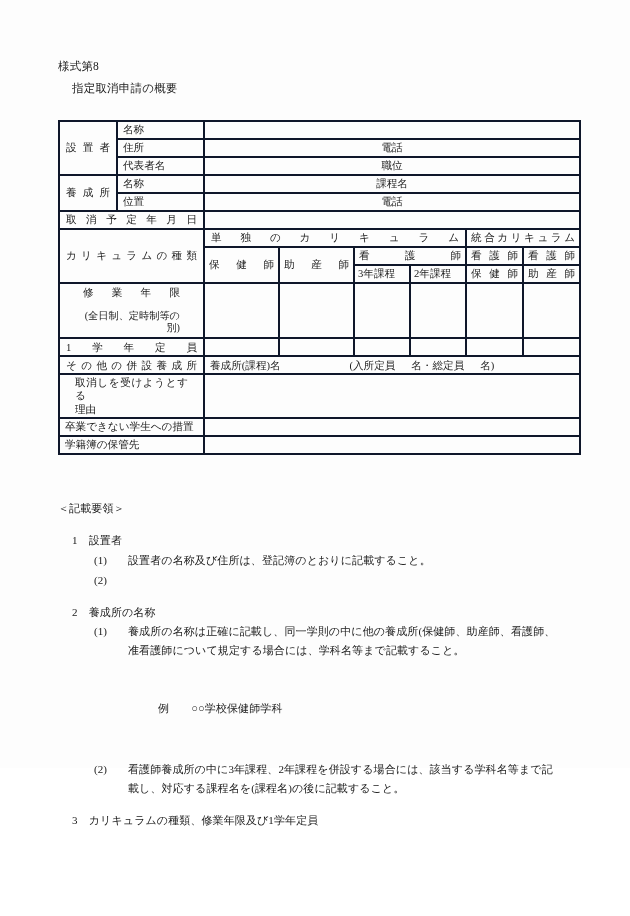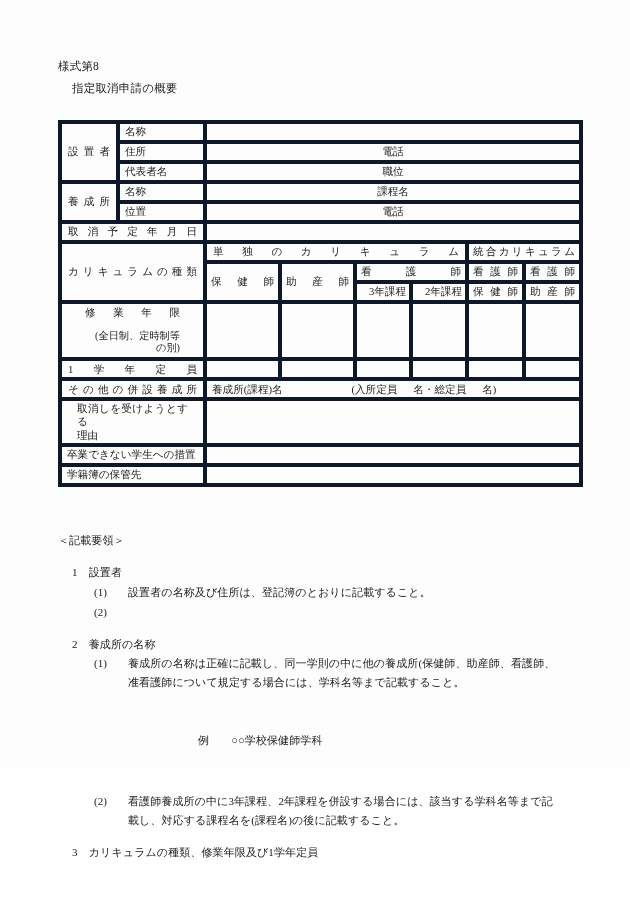--- a/index.html
+++ b/index.html
@@ -39,29 +39,29 @@
 
   
   .main-table {
     margin-top: 22px;
     width: 521px;
     border-collapse: collapse;
     table-layout: fixed;
     font-size: 10.6px;
   }
   .main-table td {
-    border: 4px solid #0f172a;
+    border: 2px solid #0f172a;
     padding: 0 3px;
     height: 16px;
     line-height: 1.25;
     vertical-align: middle;
     overflow: hidden;
   }
   .lbl {
-    text-align: right;
+    text-align: left;
   }
   
   .spread {
     text-align: justify;
     text-align-last: justify;
     text-justify: inter-character;
     padding: 0 6px !important;
   }
   .spread-narrow {
     text-align: justify;
@@ -145,21 +145,21 @@
   }
   .item-body .cont {
     display: block;
     text-indent: 0;
   }
   .example {
     padding-left: 86px;
     white-space: pre;
     margin-top: 1px;
   }
-  .example-line { white-space: pre; display: block; margin-left: 40px; }
+  .example-line { white-space: pre; display: block; }
 </style>
 </head>
 <body>
 
 <div class="page">
 
   <div class="form-no">様式第8</div>
   <div class="form-title">指定取消申請の概要</div>
 
   <table class="main-table">

